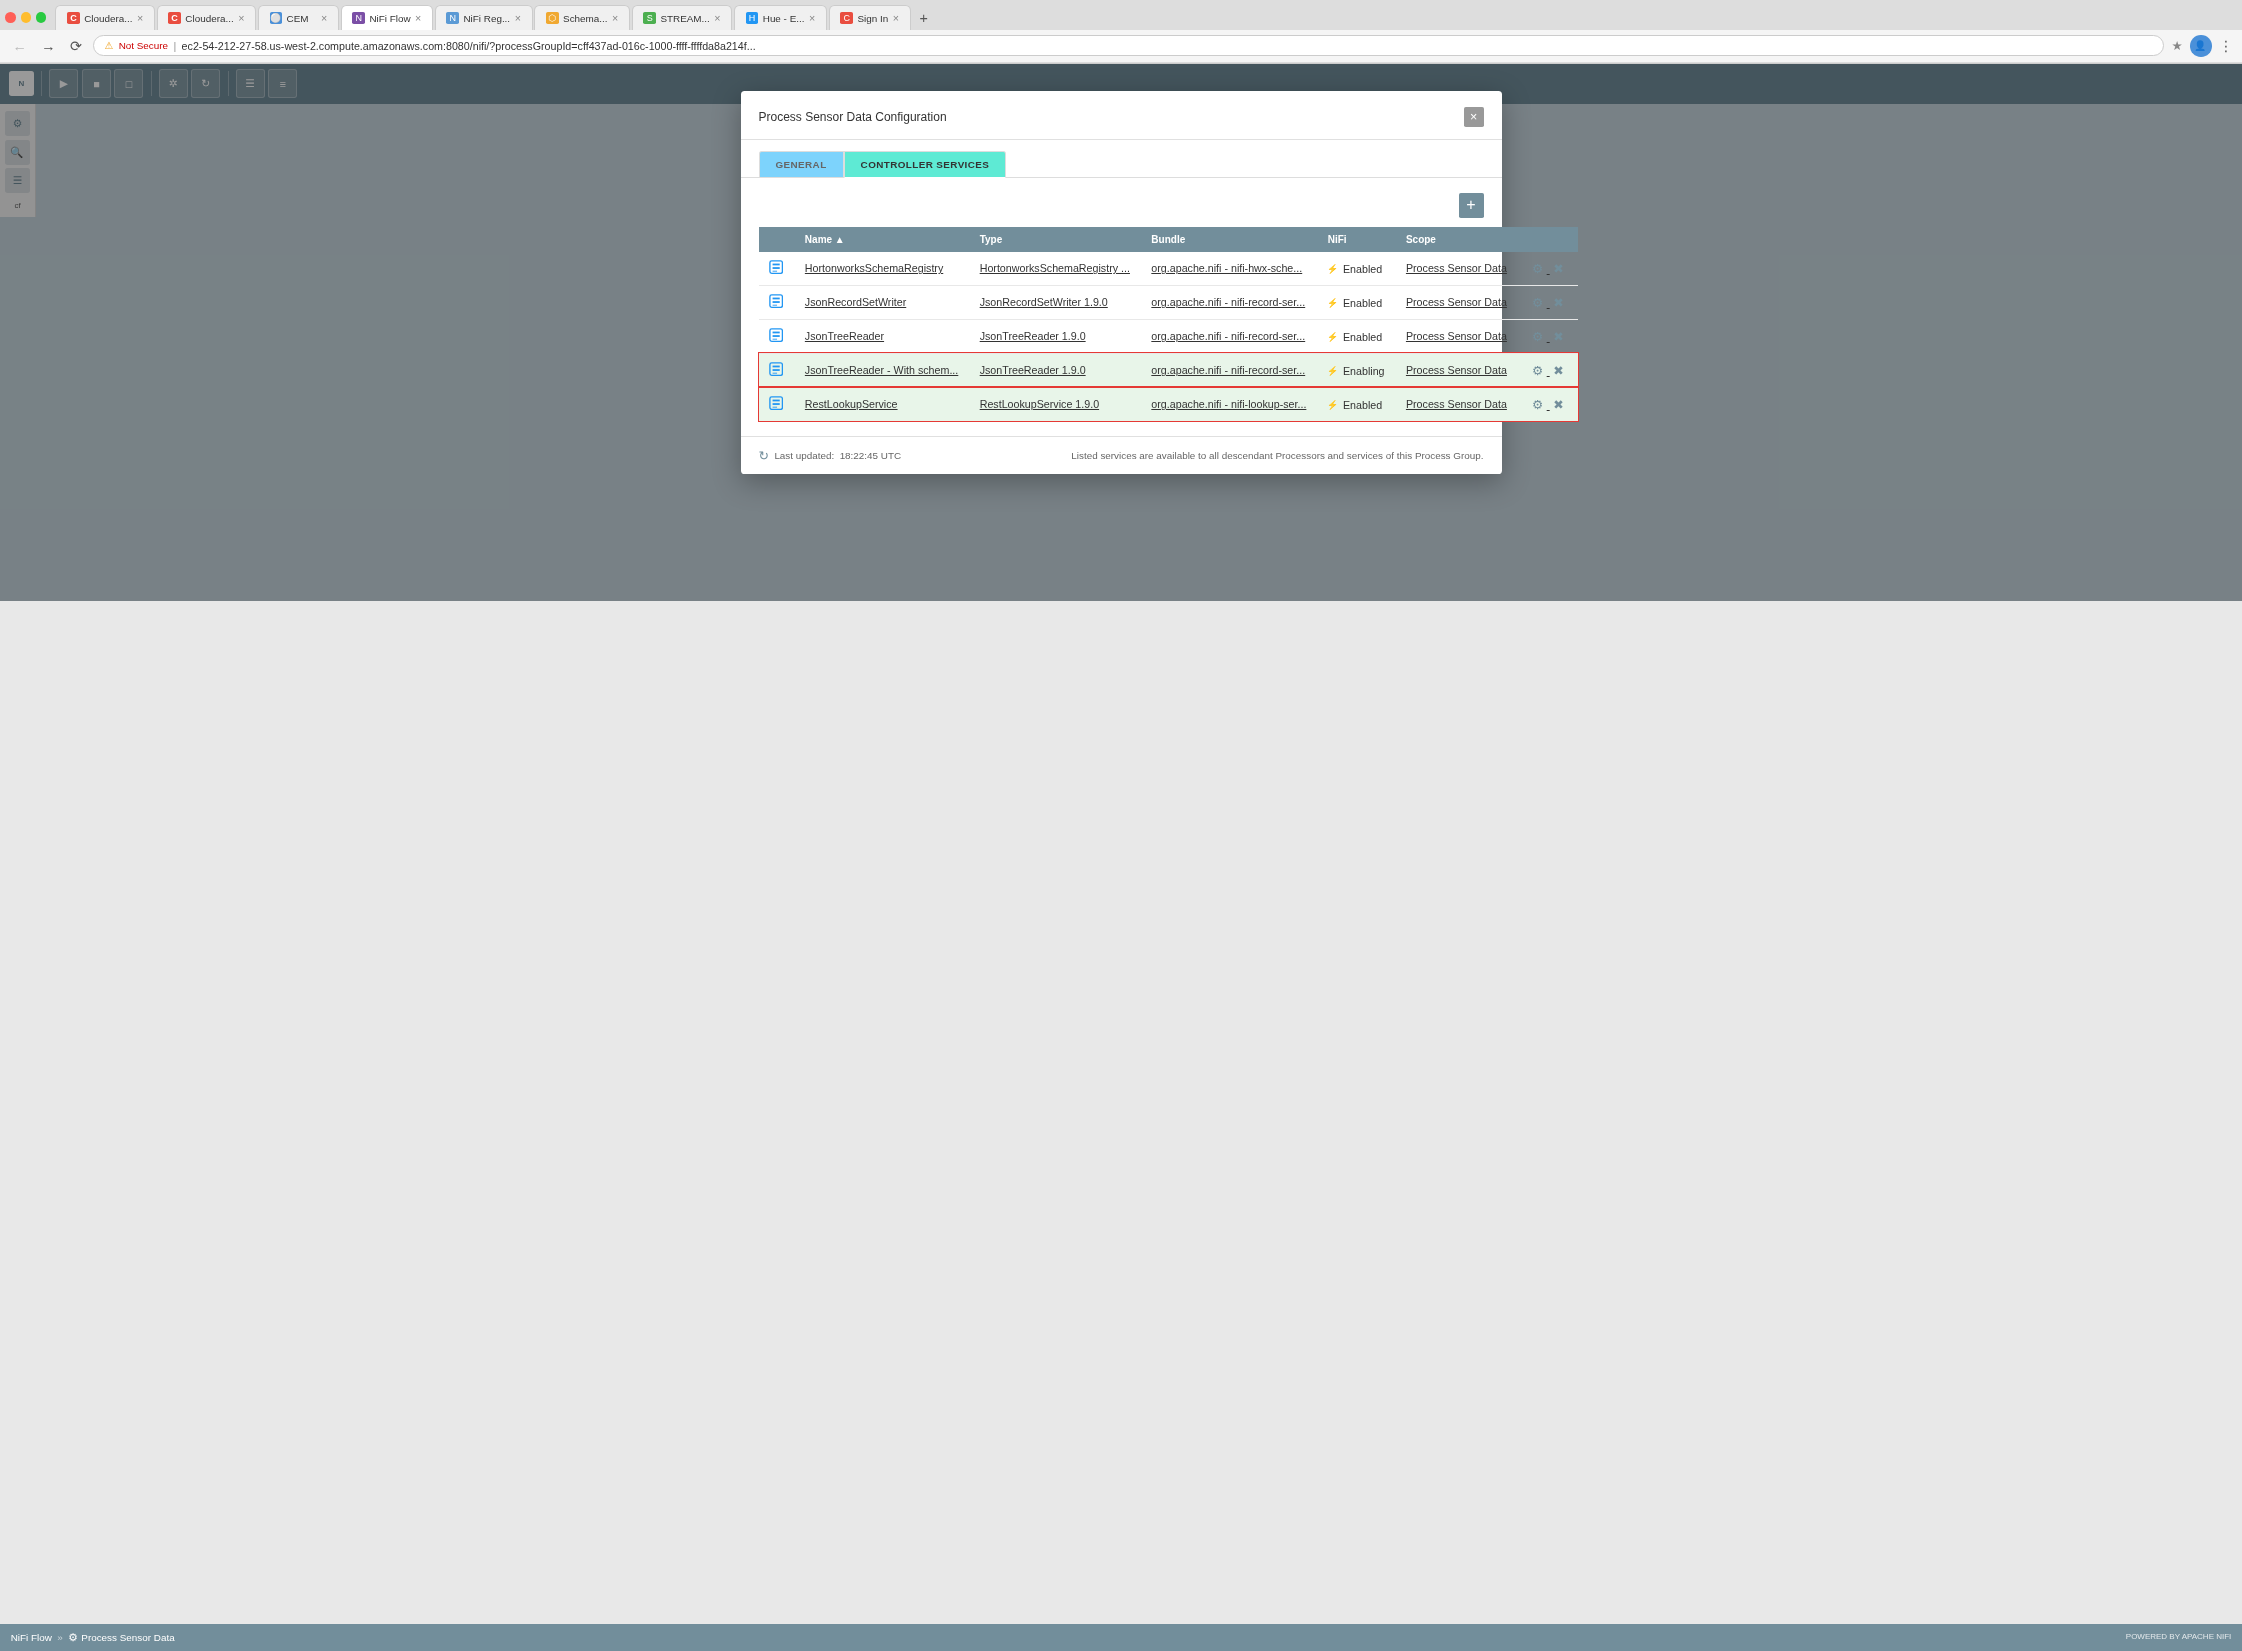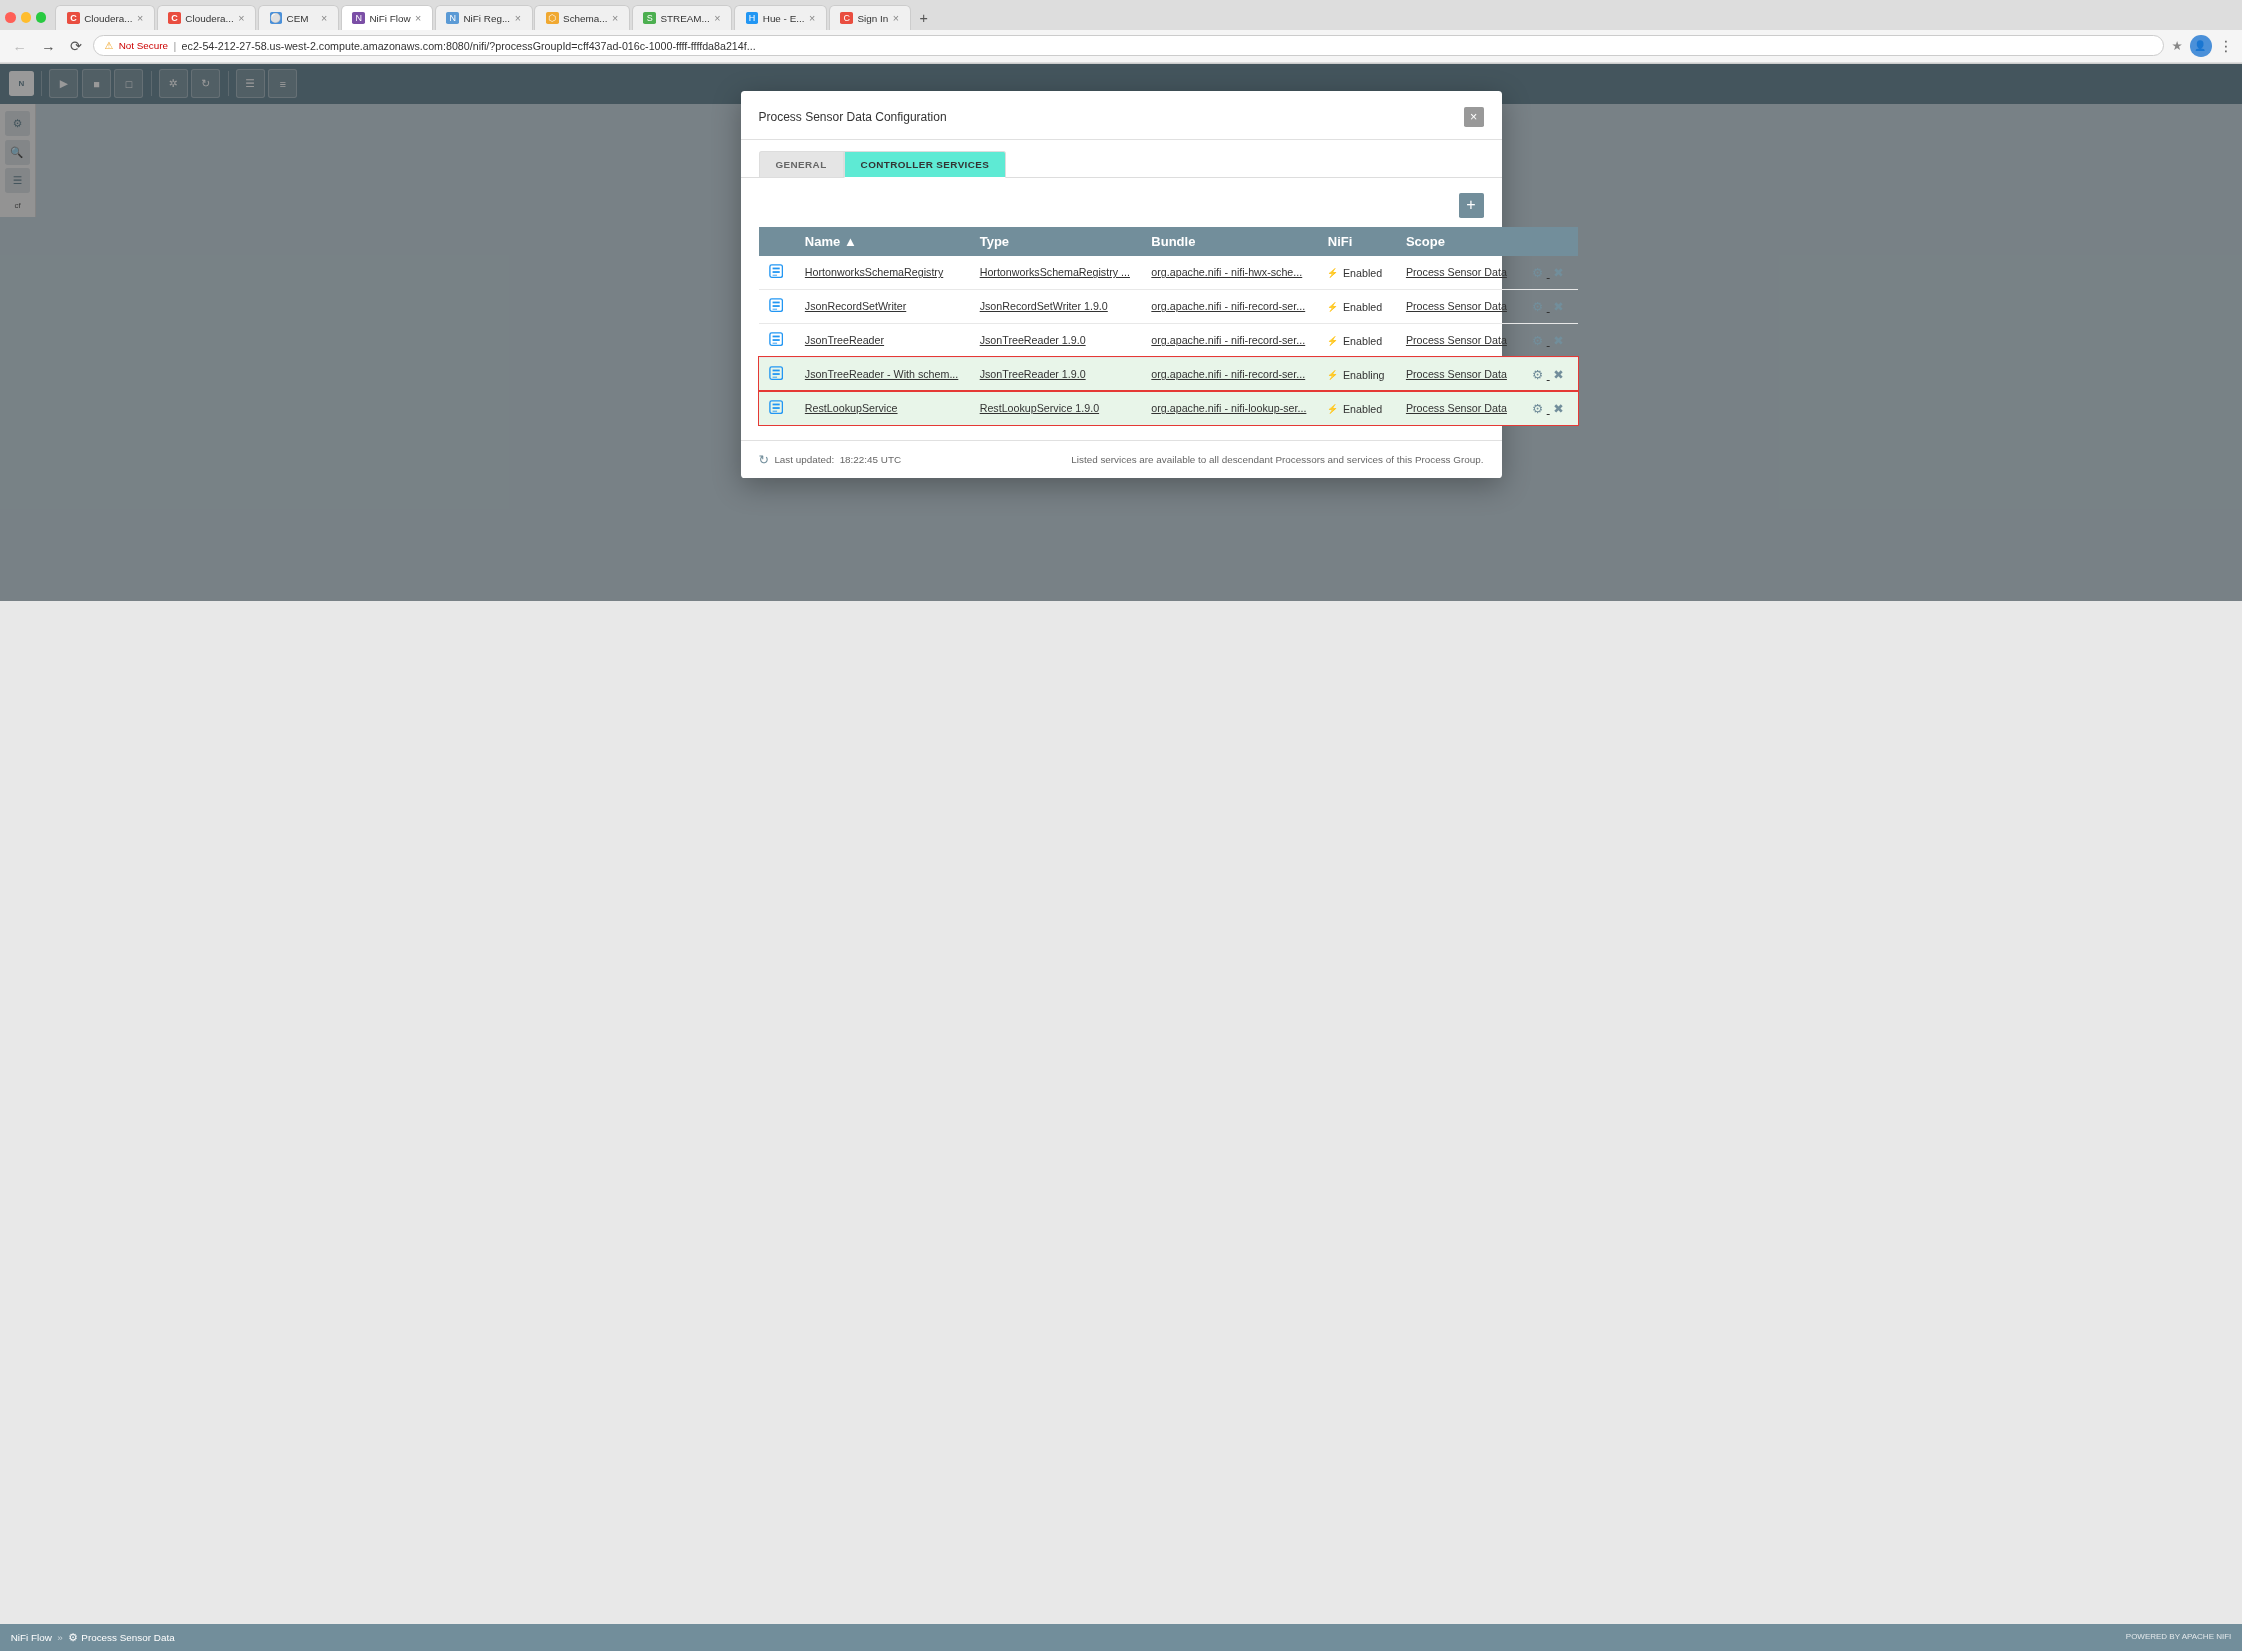--- a/index.html
+++ b/index.html
@@ -205,21 +205,21 @@
       border-bottom: 0.9px solid #ddd;
       gap: 0;
     }
     .modal-tab {
       padding: 7.2px 16px;
       font-size: 9.9px;
       font-weight: 600;
       letter-spacing: 0.4px;
       text-transform: uppercase;
       color: #666;
-      background: #e5e5e5;
+      background: #7dd3fc;
       border: 0.9px solid #ddd;
       cursor: pointer;
       border-bottom: none;
     }
     .modal-tab.active {
       background: #5eead4;
       color: #333;
       border-bottom: 0.9px solid white;
       margin-bottom: -0.9px;
       z-index: 1;
@@ -258,21 +258,21 @@
       font-size: 10.7px;
     }
     .services-table thead tr {
       background: #728e9b;
       color: white;
     }
     .services-table thead th {
       padding: 7.2px 10.7px;
       text-align: left;
       font-weight: 600;
-      font-size: 13px;
+      font-size: 10px;
       white-space: nowrap;
     }
     .services-table thead th:first-child {
       width: 36px;
     }
     .services-table thead th.sortable {
       cursor: pointer;
     }
     .services-table tbody tr {
       border-bottom: 0.9px solid #e8e8e8;

